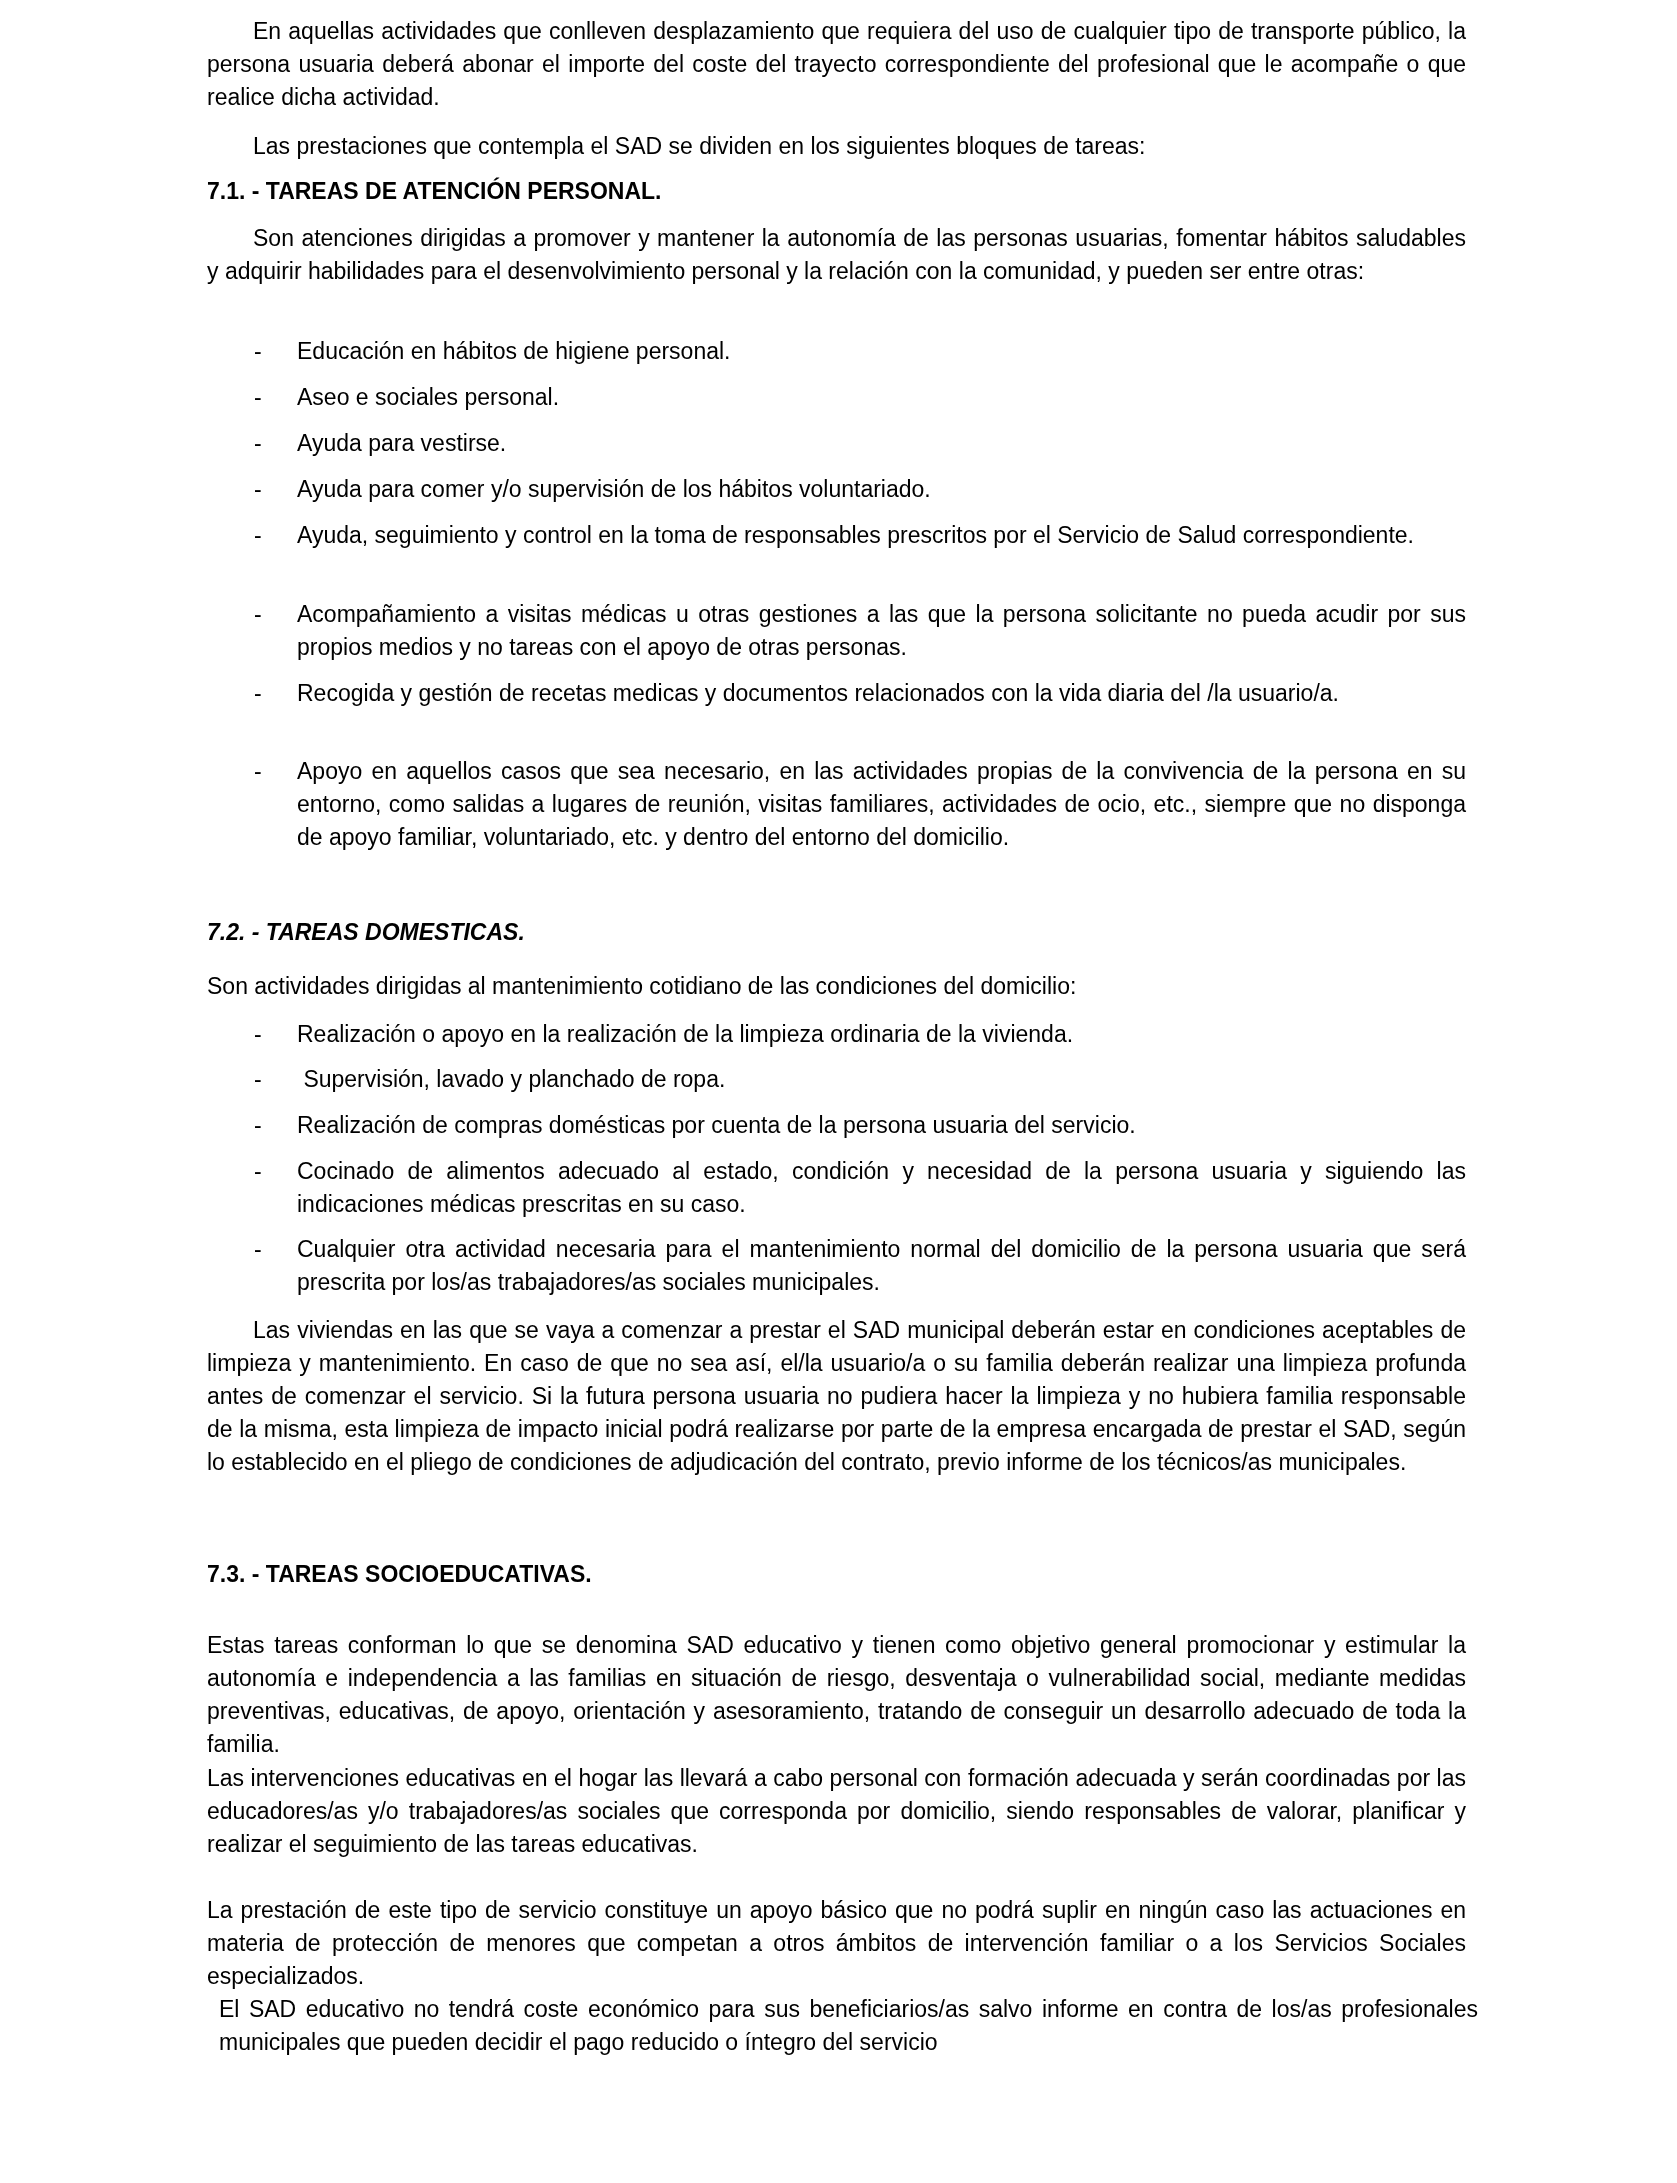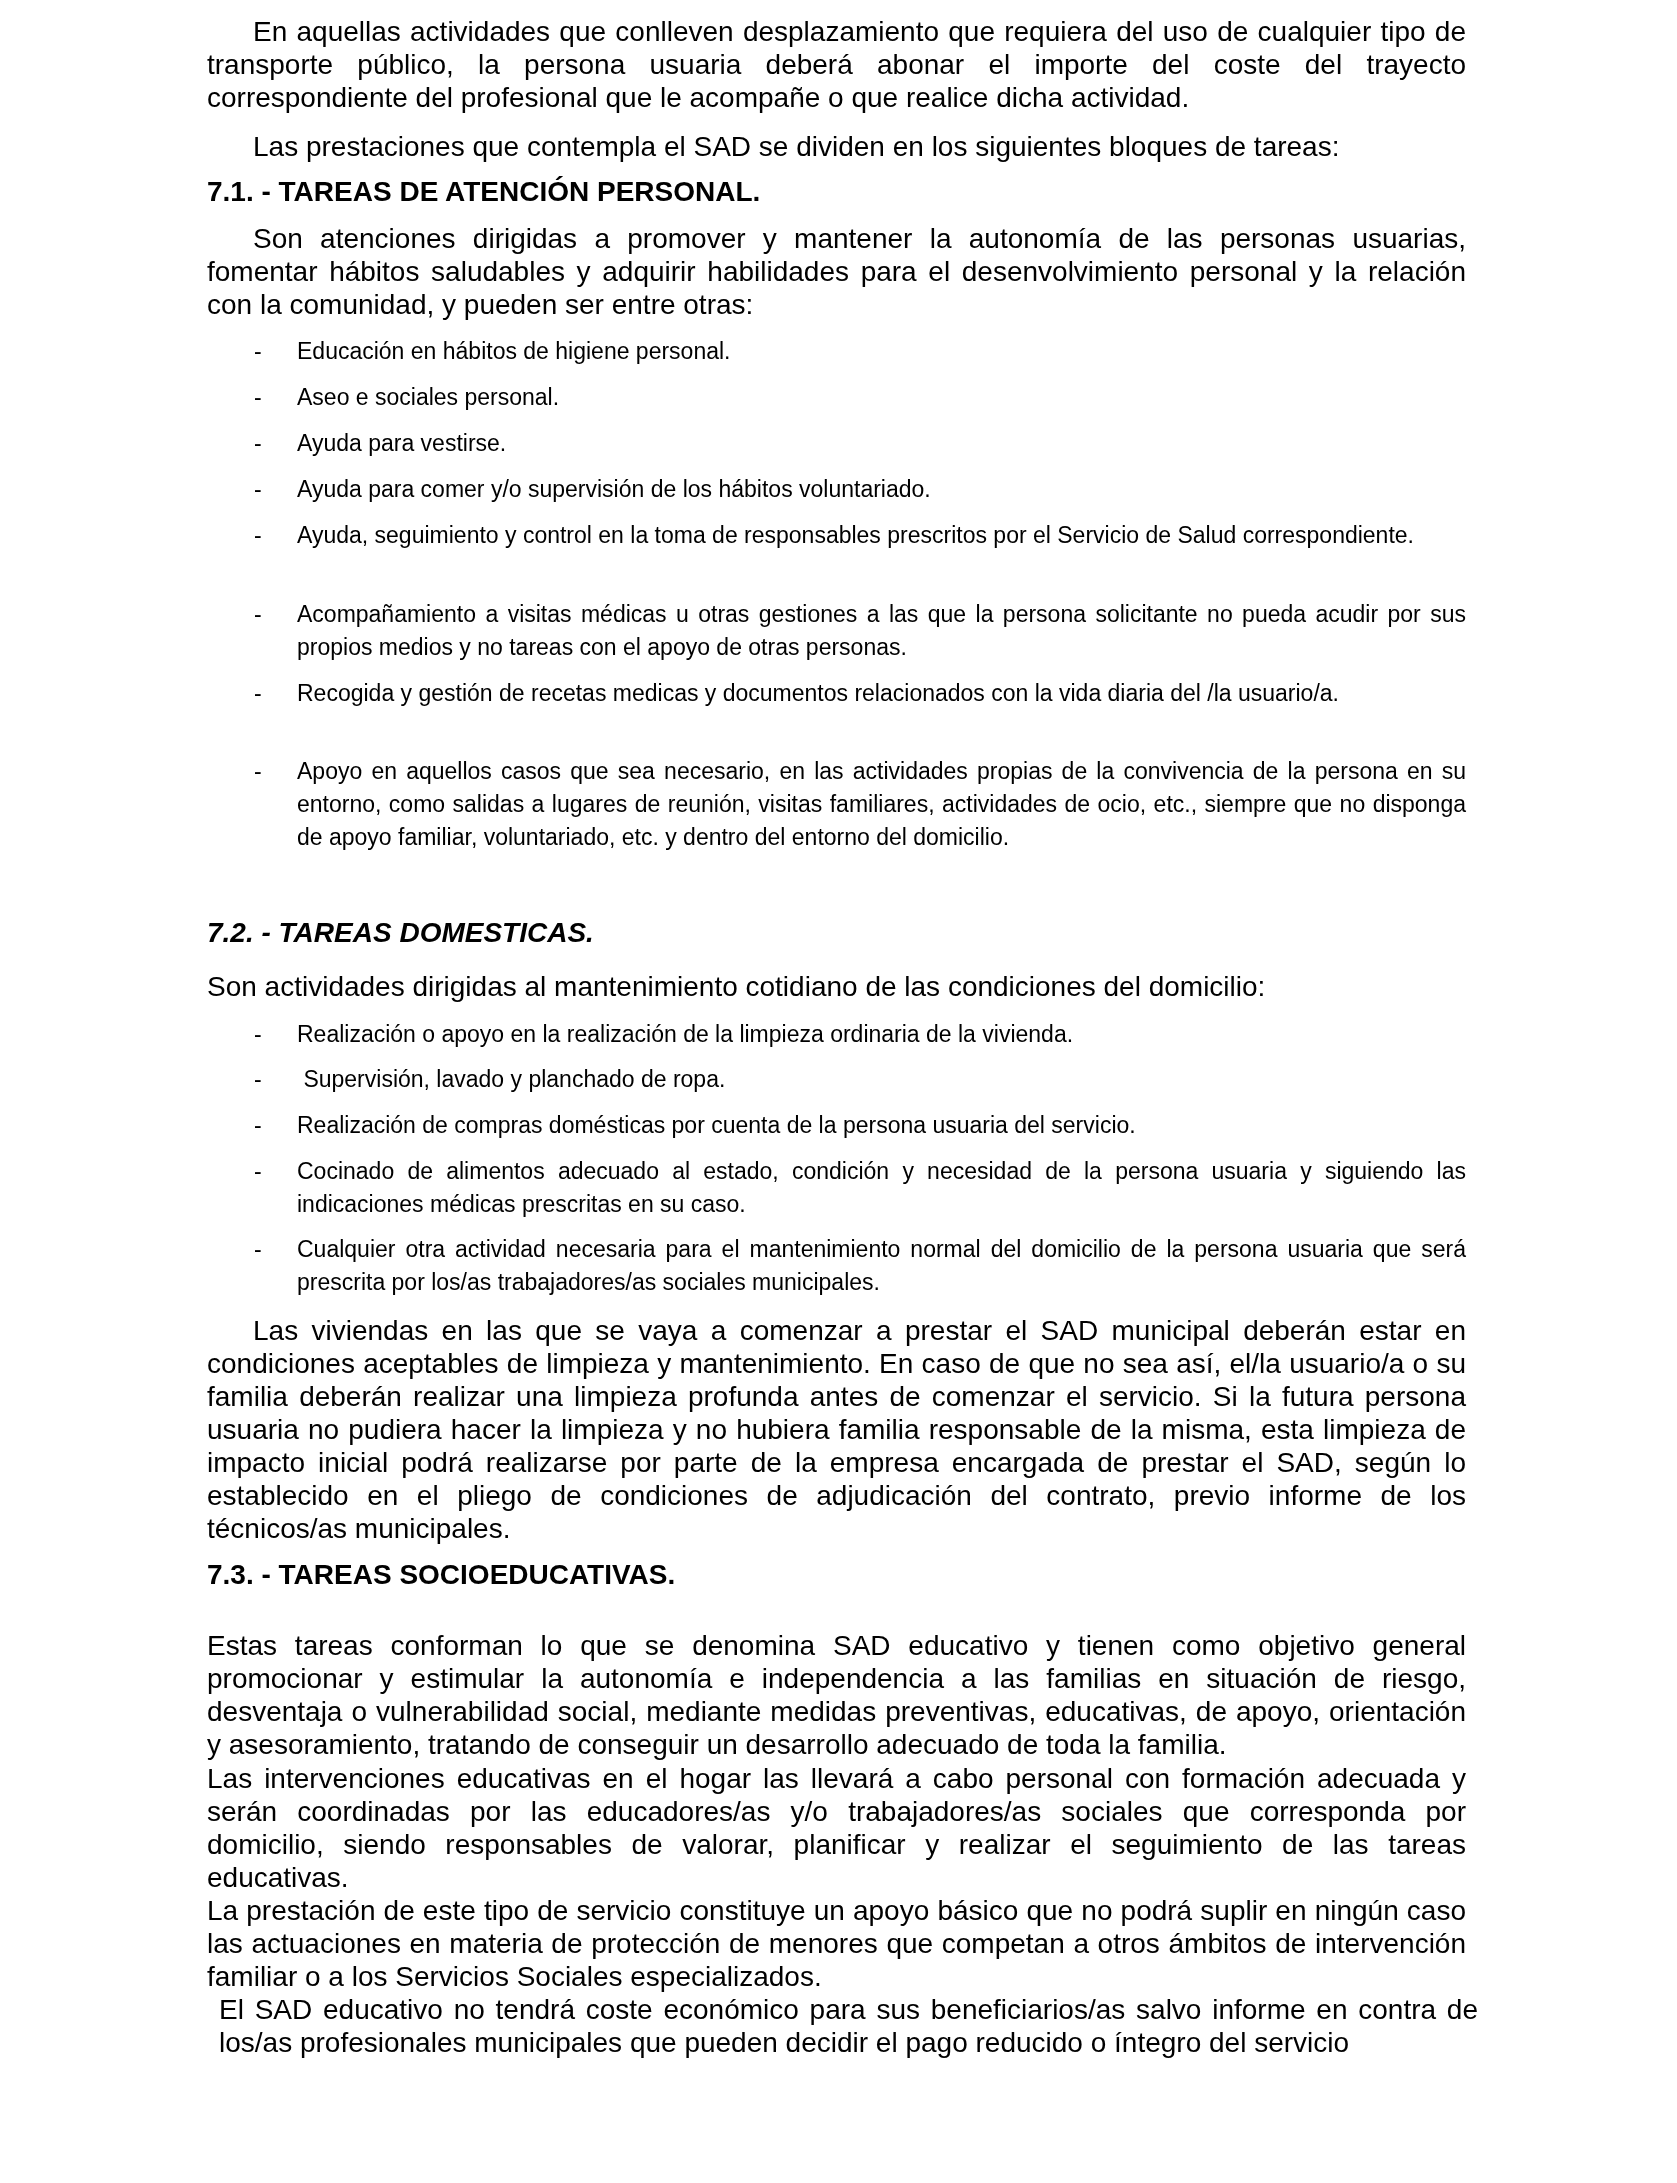--- a/index.html
+++ b/index.html
@@ -1,18 +1,18 @@
 <!DOCTYPE html>
 <html style="font-size:12.2px"><head>
 <meta charset="utf-8">
 <style>
   html, body { margin: 0; padding: 0; background: #ffffff; }
   body { width: 1677px; height: 2183px; position: relative; overflow: hidden;
          font-family: "Liberation Sans", sans-serif; color: #000; }
-  .blk { position: absolute; left: 207px; width: 1259px; font-size: 28px; line-height: 33px;
+  .blk { position: absolute; left: 207px; width: 1259px; font-size: 23px; line-height: 33px;
          text-align: justify; margin: 0; }
   .blk.last-left { text-align-last: left; }
   .indent { text-indent: 46px; }
   .heading { font-weight: bold; text-align: left; }
   .bullet { position: absolute; left: 207px; width: 1259px; font-size: 23px; line-height: 33px; }
   .bullet .dash { position: absolute; left: 47px; top: 0; }
   .bullet .txt { display: block; margin-left: 90px; text-align: justify; text-align-last: left; }
 </style>
 </head>
 <body>

